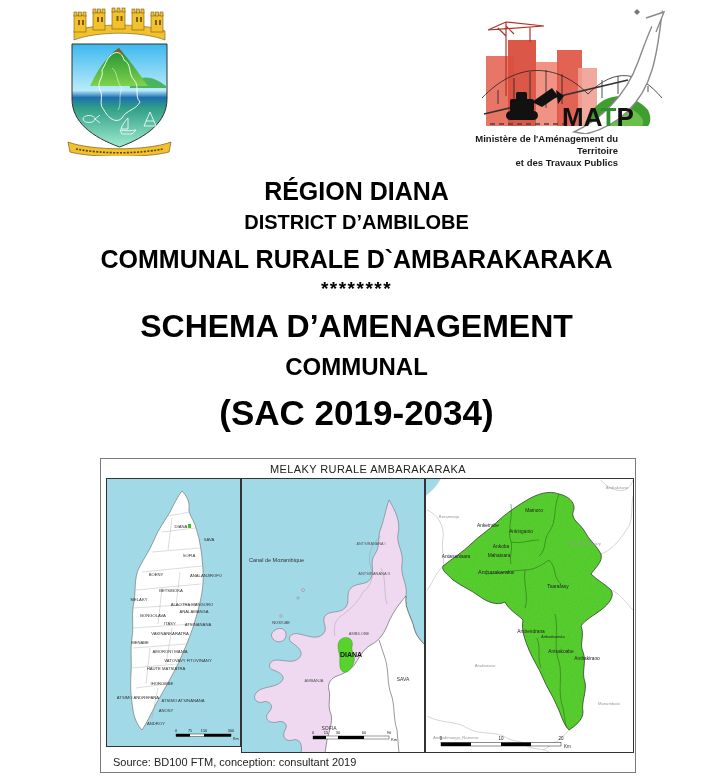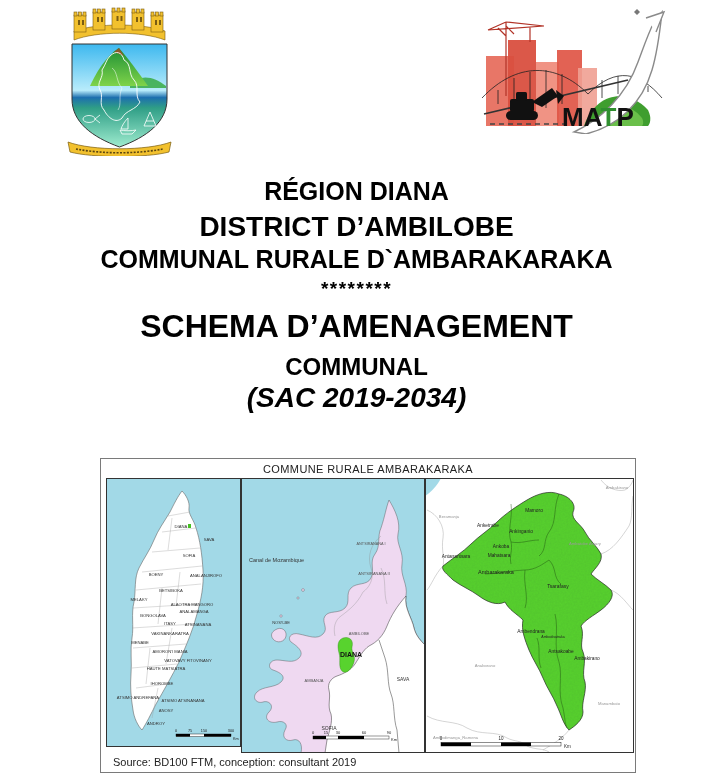--- a/index.html
+++ b/index.html
@@ -1,26 +1,26 @@
 <!DOCTYPE html>
 <html><head>
 <meta charset="utf-8">
 <style>
   html,body{margin:0;padding:0;background:#fff;}
   .page{position:relative;width:713px;height:777px;background:#ffffff;
         font-family:"Liberation Sans",sans-serif;overflow:hidden;}
   
   .titles div{position:absolute;left:0;width:713px;text-align:center;color:#000;font-weight:bold;}
   #t-region  {top:177px;font-size:25px;}
-  #t-district{top:211px;font-size:28px;}
+  #t-district{top:211px;font-size:20px;}
   #t-commune {top:245px;font-size:25px;}
   #t-stars   {top:278px;font-size:19px;letter-spacing:1.5px;}
   #t-main1   {top:308px;font-size:32px;text-align:center;}
   #t-main2   {top:353px;font-size:24px;}
-  #t-sub     {top:382px;font-size:28px;font-style:italic;}
+  #t-sub     {top:393px;font-size:35px;}
   
   #emblem{position:absolute;left:62px;top:6px;}
   #matp  {position:absolute;left:478px;top:4px;}
   #matp-caption{position:absolute;left:456px;top:133px;width:162px;text-align:right;
         font-size:9.5px;font-weight:bold;color:#1a1a1a;line-height:12px;}
   
   .map-figure{position:absolute;left:100px;top:458px;width:534px;height:313px;
         border:1px solid #7a7a7a;background:#fff;}
   .fig-title{position:absolute;top:4px;left:0;width:100%;text-align:center;
         font-size:11px;color:#222;letter-spacing:.4px;}
@@ -144,33 +144,37 @@
     </g>
     <path d="M12,120 L92,120" stroke="#444" stroke-width="1.6" stroke-dasharray="5 4" fill="none"></path>
     <g>
       <path d="M96,128 C122,116 148,92 160,58 C166,42 170,30 176,18 L184,8
                C182,26 180,46 174,66 C164,100 140,122 108,130 Z" fill="#ffffff" stroke="#8a8a8a" stroke-width="1.4"></path>
       <path d="M168,14 L186,8 L178,28" fill="#fff" stroke="#8a8a8a" stroke-width="1.4"></path>
       <path d="M156,8 l3,-3 l3,3 l-3,3 Z" fill="#777"></path>
     </g>
     <text x="84" y="122" font-size="26" font-weight="bold" fill="#111">M<tspan fill="#111">A</tspan><tspan fill="#2f8f2f">T</tspan><tspan fill="#111">P</tspan></text>
   </svg>
+  <div id="matp-caption">
+    <div>Ministère de l'Aménagement du Territoire</div>
+    <div>et des Travaux Publics</div>
+  </div>
 
   <div class="titles">
     <div id="t-region">RÉGION DIANA</div>
     <div id="t-district">DISTRICT D’AMBILOBE</div>
     <div id="t-commune">COMMUNAL RURALE D`AMBARAKARAKA</div>
     <div id="t-stars">********</div>
     <div id="t-main1">SCHEMA D’AMENAGEMENT</div>
     <div id="t-main2">COMMUNAL</div>
     <div id="t-sub">(SAC 2019-2034)</div>
   </div>
 
   <div class="map-figure">
-    <div class="fig-title">COMMUNE RURALE AMBARAKARAKA</div>
+    <div class="fig-title">MELAKY RURALE AMBARAKARAKA</div>
 
     <svg id="p-left" class="panel" width="135" height="269" viewBox="0 0 135 269">
       <rect width="135" height="269" fill="#a2d9e7"></rect>
       <path d="M76,13 C80,17 84,24 83,30 C82,36 88,42 90,50 C94,62 96,76 97,92
                C98,108 95,122 91,136 C87,152 80,168 73,184 C66,198 58,212 50,226
                C45,236 40,246 36,252 C32,248 28,240 27,232 C25,220 24,208 25,196
                C26,184 24,172 26,160 C28,148 25,136 28,124 C30,112 28,100 33,90
                C38,80 44,72 48,62 C52,52 58,44 64,34 C68,26 72,18 76,13 Z" fill="#ffffff" stroke="#666" stroke-width="0.6"></path>
       <g stroke="#999" stroke-width="0.35" fill="none">
         <path d="M62,38 L84,34 M56,54 L90,50 M46,74 L94,70 M36,94 L96,88 M30,112 L95,106

